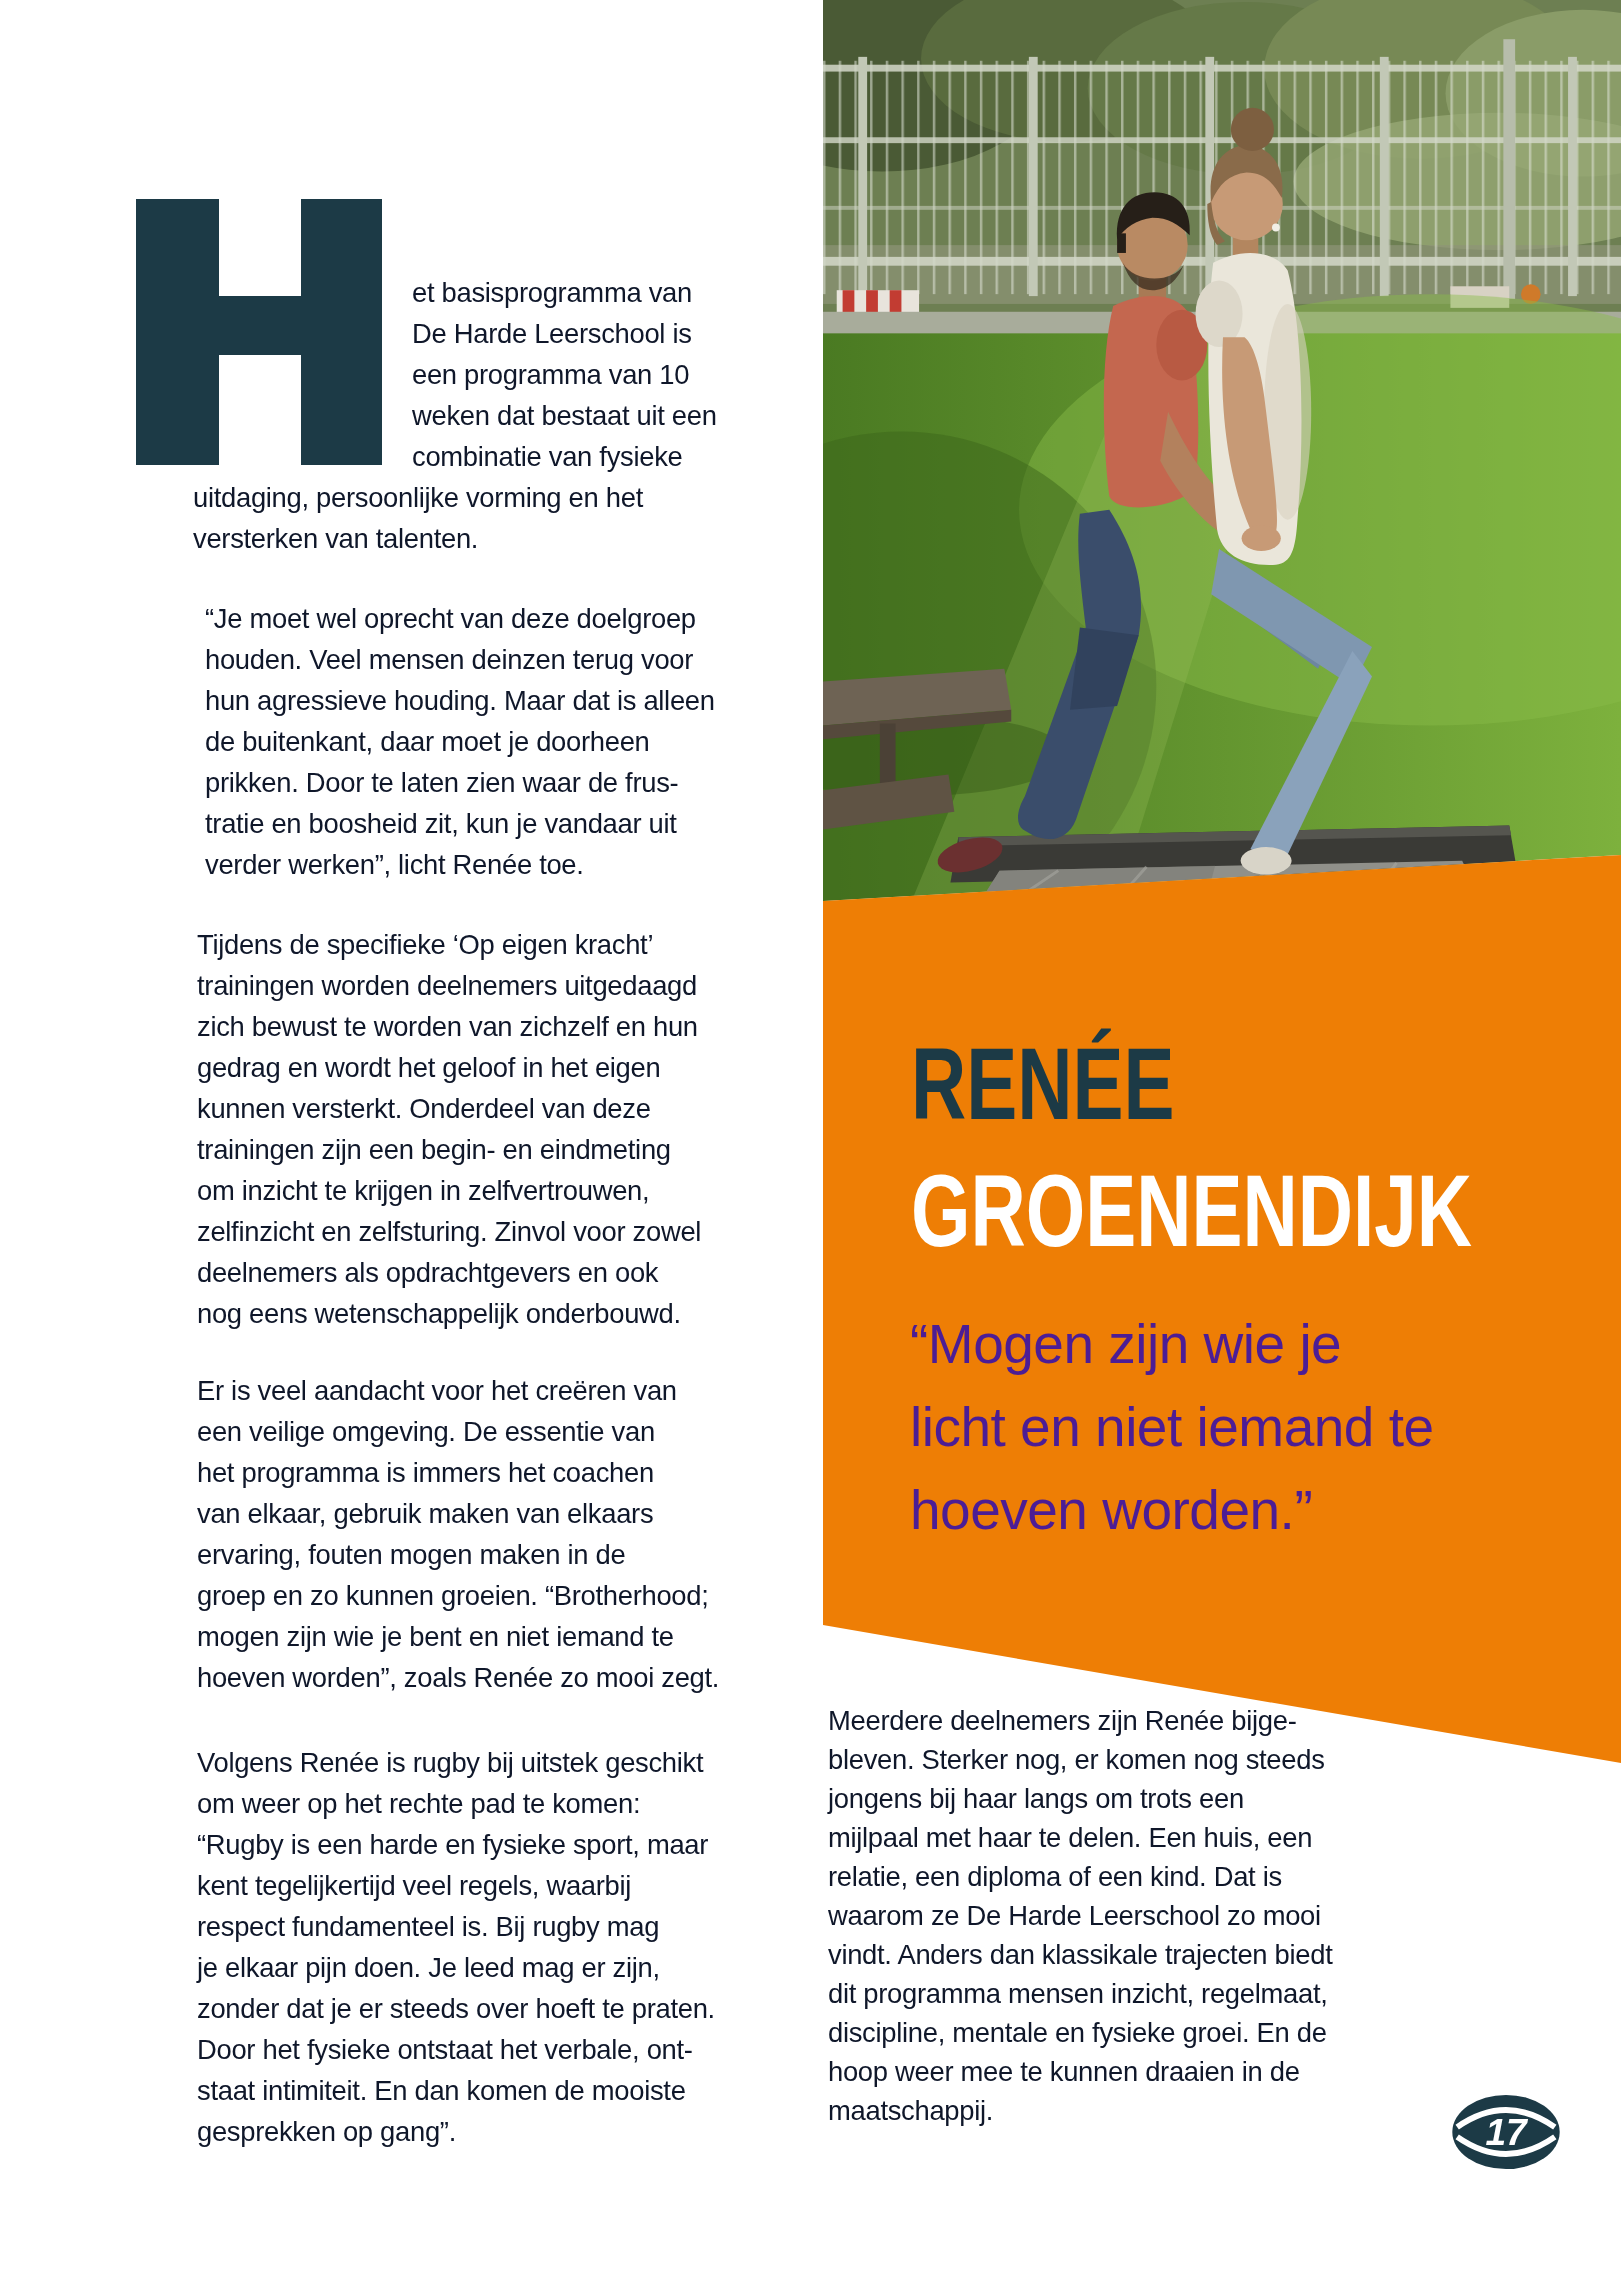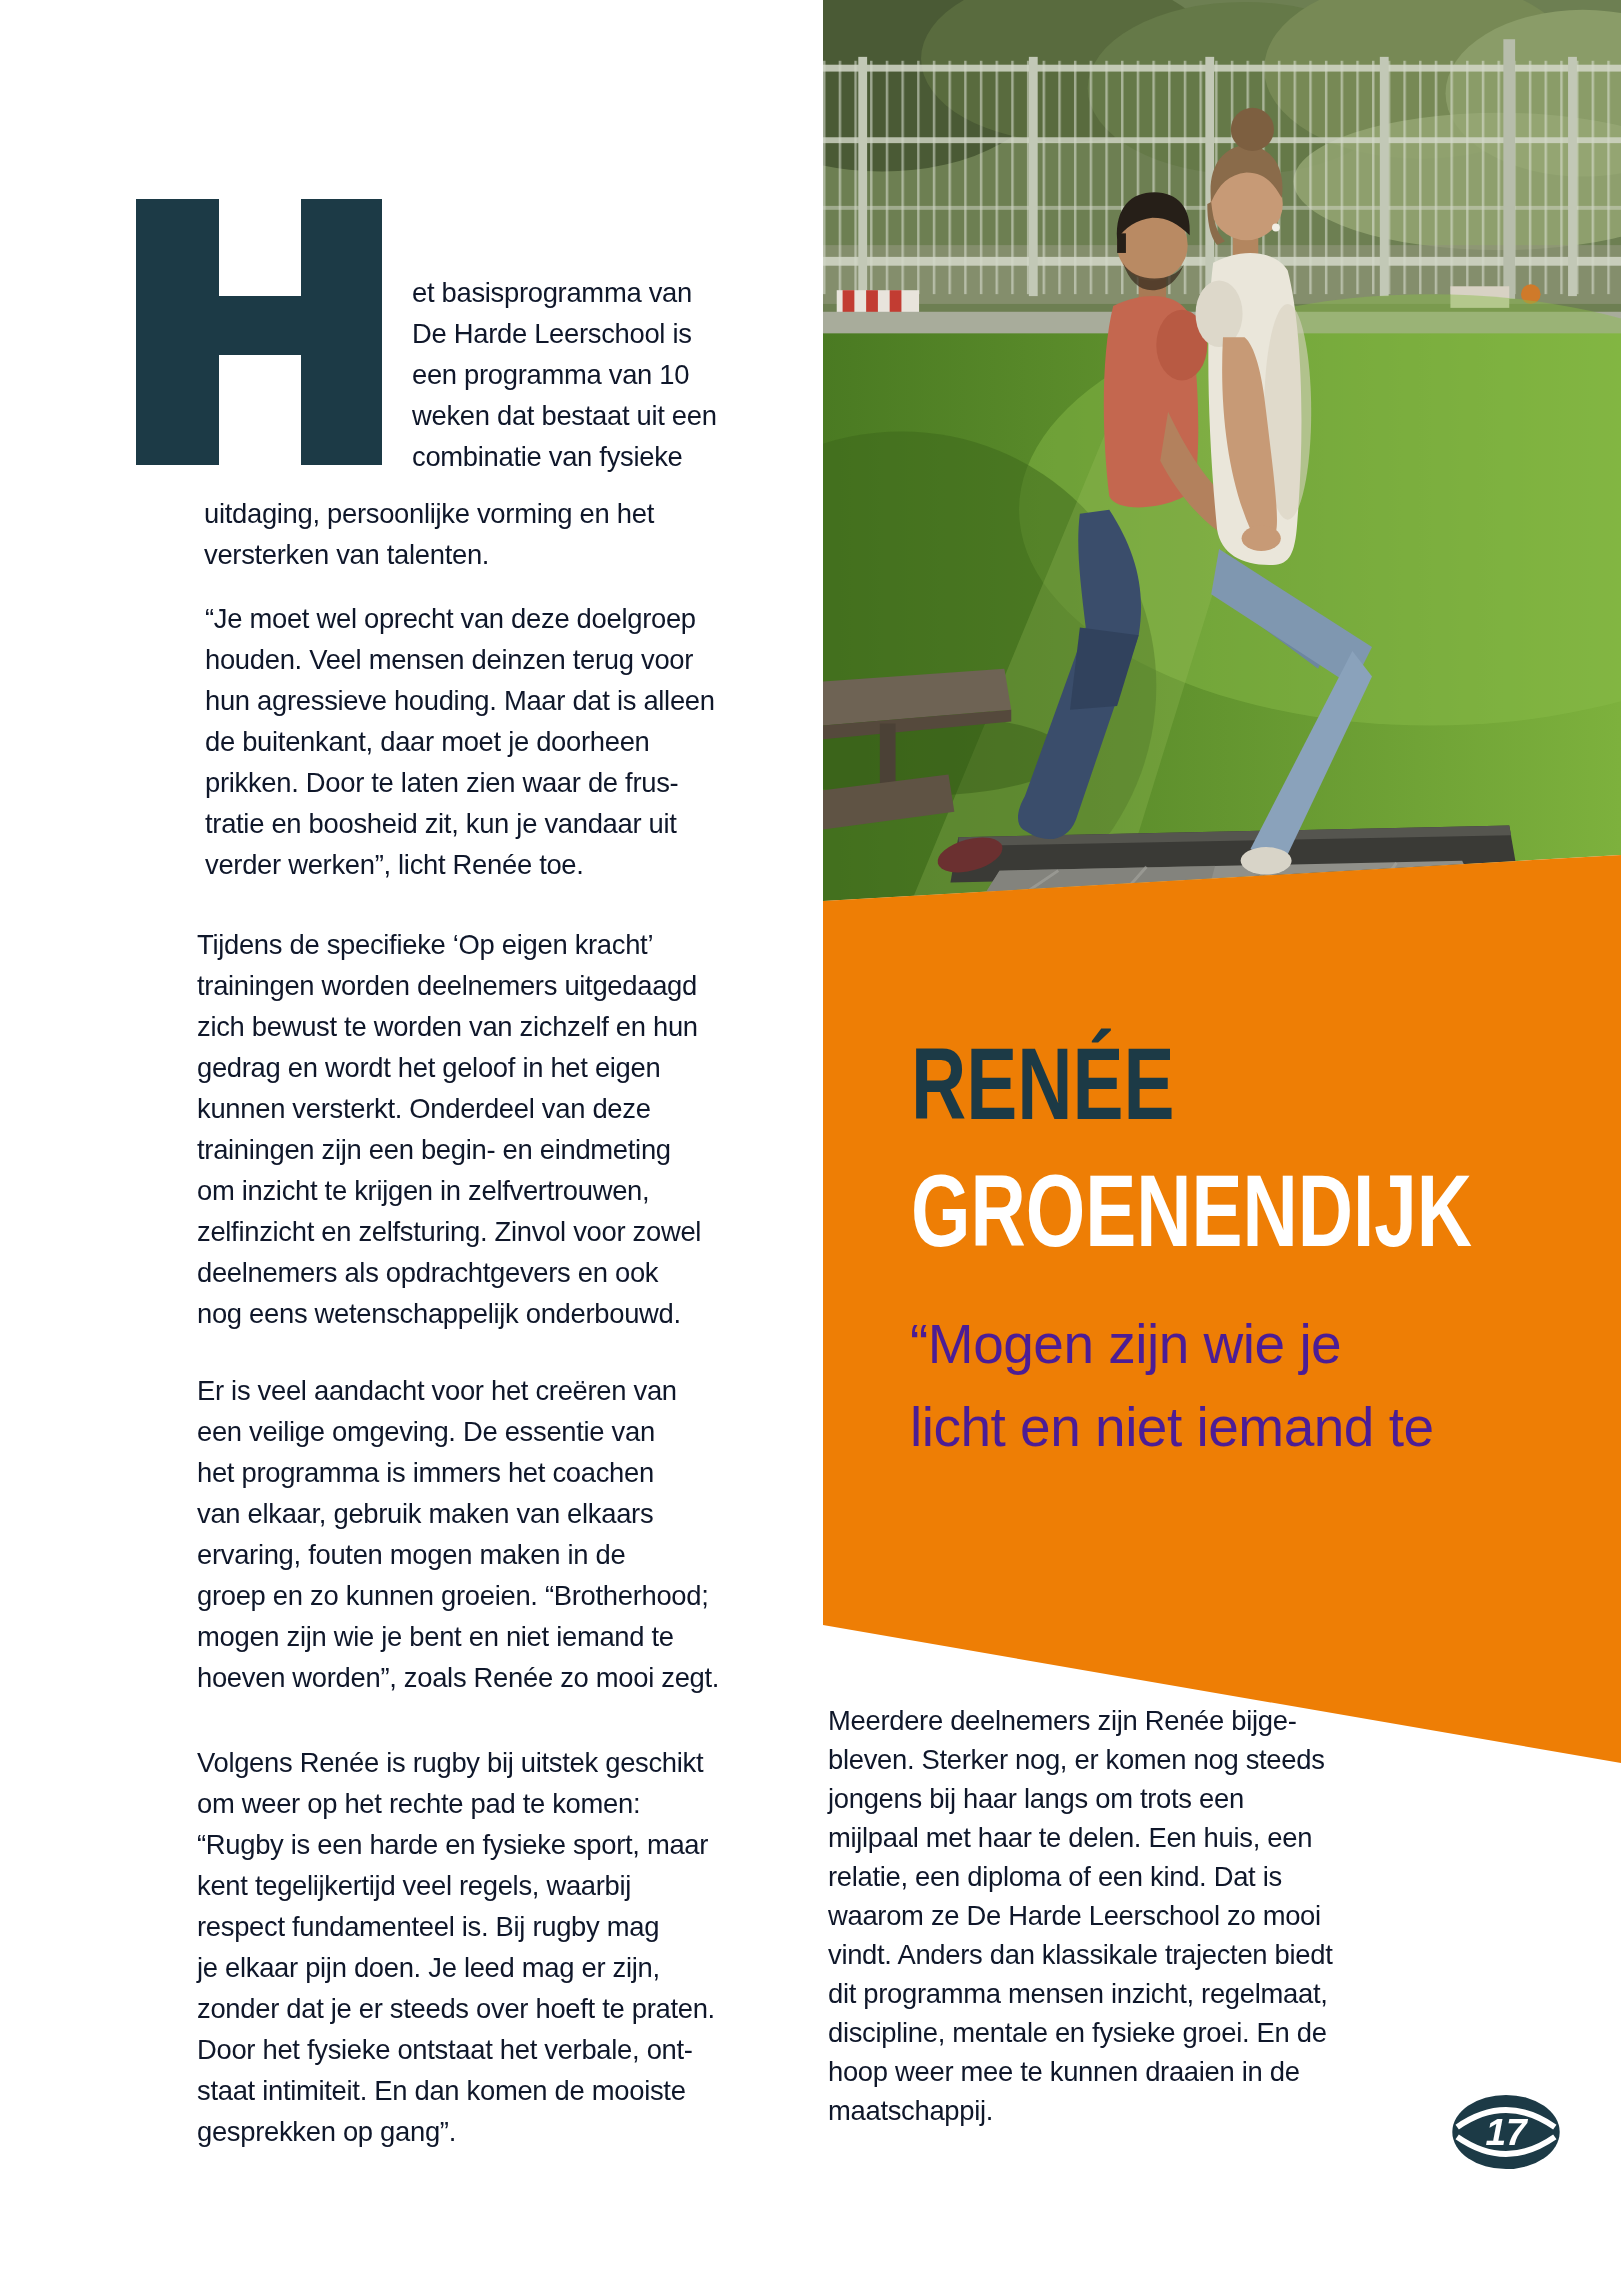--- a/index.html
+++ b/index.html
@@ -41,21 +41,21 @@
 <div class="page">
 
   <div class="dropcap">
     <div class="bar left"></div>
     <div class="bar right"></div>
     <div class="cross"></div>
     <span class="sr">H</span>
   </div>
 
   <div class="bodytext" style="left:412px;top:272px;">et basisprogramma van<br>De Harde Leerschool is<br>een programma van 10<br>weken dat bestaat uit een<br>combinatie van fysieke</div>
-  <div class="bodytext" style="left:204px;top:477px;margin-top:16px;">uitdaging, persoonlijke vorming en het<br>versterken van talenten.</div>
+  <div class="bodytext" style="left:193px;top:477px;">uitdaging, persoonlijke vorming en het<br>versterken van talenten.</div>
 
   <div class="bodytext" style="left:197px;top:598px;margin-left:8px;">“Je moet wel oprecht van deze doelgroep<br>houden. Veel mensen deinzen terug voor<br>hun agressieve houding. Maar dat is alleen<br>de buitenkant, daar moet je doorheen<br>prikken. Door te laten zien waar de frus-<br>tratie en boosheid zit, kun je vandaar uit<br>verder werken”, licht Renée toe.</div>
   <div class="bodytext" style="left:197px;top:924px;">Tijdens de specifieke ‘Op eigen kracht’<br>trainingen worden deelnemers uitgedaagd<br>zich bewust te worden van zichzelf en hun<br>gedrag en wordt het geloof in het eigen<br>kunnen versterkt. Onderdeel van deze<br>trainingen zijn een begin- en eindmeting<br>om inzicht te krijgen in zelfvertrouwen,<br>zelfinzicht en zelfsturing. Zinvol voor zowel<br>deelnemers als opdrachtgevers en ook<br>nog eens wetenschappelijk onderbouwd.</div>
   <div class="bodytext" style="left:197px;top:1370px;">Er is veel aandacht voor het creëren van<br>een veilige omgeving. De essentie van<br>het programma is immers het coachen<br>van elkaar, gebruik maken van elkaars<br>ervaring, fouten mogen maken in de<br>groep en zo kunnen groeien. “Brotherhood;<br>mogen zijn wie je bent en niet iemand te<br>hoeven worden”, zoals Renée zo mooi zegt.</div>
   <div class="bodytext" style="left:197px;top:1742px;">Volgens Renée is rugby bij uitstek geschikt<br>om weer op het rechte pad te komen:<br>“Rugby is een harde en fysieke sport, maar<br>kent tegelijkertijd veel regels, waarbij<br>respect fundamenteel is. Bij rugby mag<br>je elkaar pijn doen. Je leed mag er zijn,<br>zonder dat je er steeds over hoeft te praten.<br>Door het fysieke ontstaat het verbale, ont-<br>staat intimiteit. En dan komen de mooiste<br>gesprekken op gang”.</div>
 
   <div class="photo-wrap">
     <svg width="798" height="902" viewBox="0 0 814 920" preserveAspectRatio="none">
 
       <rect x="0" y="0" width="814" height="340" fill="#6d7f52"></rect>
@@ -150,20 +150,23 @@
       <span class="l1">RENÉE</span>
       <span class="l2">GROENENDIJK</span>
     </div>
     <div class="feature-quote">
       <div>
         <span>“Mogen zijn wie je</span>
       </div>
       <div>
         <span>licht en niet </span><span class="b">iemand te</span>
       </div>
+      <div>
+        <span class="b">hoeven worden.”</span>
+      </div>
     </div>
   </div>
 
   <div class="bodytext" style="left:828px;top:1701px;line-height:39px;">Meerdere deelnemers zijn Renée bijge-<br>bleven. Sterker nog, er komen nog steeds<br>jongens bij haar langs om trots een<br>mijlpaal met haar te delen. Een huis, een<br>relatie, een diploma of een kind. Dat is<br>waarom ze De Harde Leerschool zo mooi<br>vindt. Anders dan klassikale trajecten biedt<br>dit programma mensen inzicht, regelmaat,<br>discipline, mentale en fysieke groei. En de<br>hoop weer mee te kunnen draaien in de<br>maatschappij.</div>
 
   <div class="badge">
     <svg width="114" height="82" viewBox="-58 -42 116 84">
       <ellipse cx="0" cy="0" rx="55" ry="38" fill="#1c3a46"></ellipse>
       <path d="M-50,-5 Q0,-40 50,-5" stroke="#ffffff" stroke-width="6" fill="none"></path>
       <path d="M-50,5 Q0,40 50,5" stroke="#ffffff" stroke-width="6" fill="none"></path>

